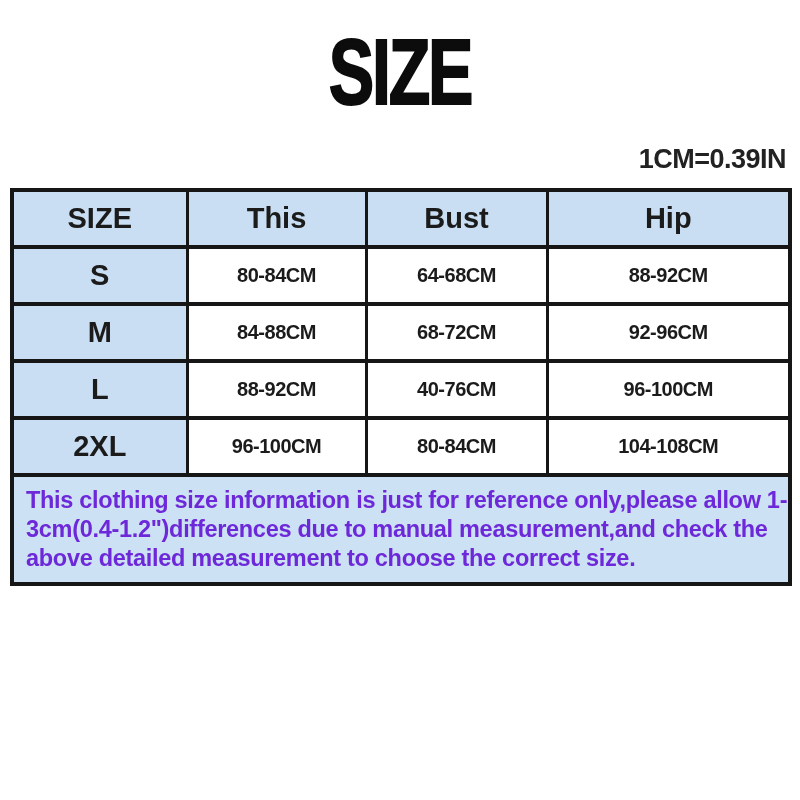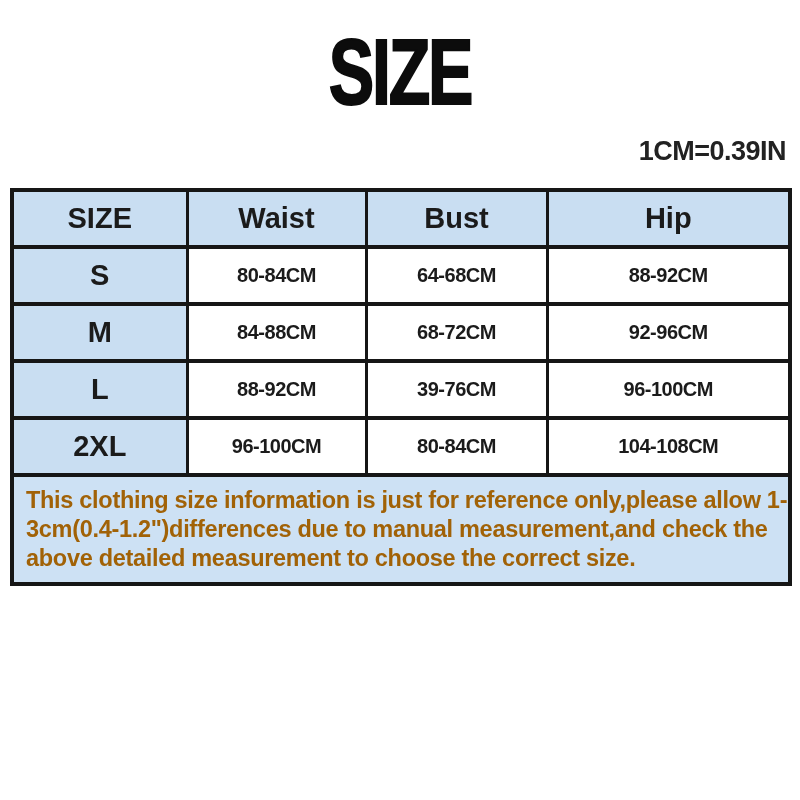--- a/index.html
+++ b/index.html
@@ -7,42 +7,42 @@
     position:relative;width:800px;height:800px;background:#ffffff;
     font-family:"Liberation Sans","DejaVu Sans",sans-serif;color:#1b1b1b;overflow:hidden;
   }
   .page-title{
     margin:0;position:absolute;top:26px;left:0;width:800px;
     text-align:center;font-size:92px;line-height:1;font-weight:bold;color:#0c0c0c;
     transform:scaleX(0.74);transform-origin:50% 50%;letter-spacing:-3px;
     -webkit-text-stroke:2px #0c0c0c;
   }
   .unit-note{
-    position:absolute;top:136px;right:14px;
+    position:absolute;top:144px;right:14px;
     font-size:27px;font-weight:bold;color:#222222;letter-spacing:-0.5px;
   }
   table.size-table{
     position:absolute;left:10px;top:188px;width:778px;
     border-collapse:collapse;table-layout:fixed;
     border:4px solid #161616;
   }
   .size-table th,.size-table td{
     border:3px solid #161616;border-top-width:4px;border-bottom-width:4px;
     text-align:center;vertical-align:middle;padding:0;
     font-weight:bold;color:#1b1b1b;
   }
   .size-table .hdr{background:#c9def2;font-size:29px;height:53px;}
   .size-table .rowlabel{background:#c9def2;font-size:29px;}
   .size-table .val{background:#ffffff;font-size:20px;height:53px;letter-spacing:-0.5px;}
   .size-table .note-cell{
     background:#cde1f4;text-align:left;vertical-align:middle;
     padding:9px 10px 9px 12px;
   }
   .note-line{
-    font-size:23.5px;line-height:29px;font-weight:bold;color:#a16207;
+    font-size:23.5px;line-height:29px;font-weight:bold;color:#6d28d9;
     white-space:nowrap;letter-spacing:-0.3px;
   }
 </style>
 </head>
 <body>
 
 <div class="canvas">
 
   <h1 class="page-title">SIZE</h1>
 
@@ -51,42 +51,42 @@
   <table class="size-table">
     <colgroup>
       <col style="width:175px">
         <col style="width:179px">
         <col style="width:181px">
         <col style="width:243px">
     </colgroup>
     <thead>
       <tr>
         <th class="hdr">SIZE</th>
-        <th class="hdr">Waist</th>
+        <th class="hdr">This</th>
         <th class="hdr">Bust</th>
         <th class="hdr">Hip</th>
       </tr>
     </thead>
     <tbody>
       <tr>
         <th class="rowlabel">S</th>
         <td class="val">80-84CM</td>
         <td class="val">64-68CM</td>
         <td class="val">88-92CM</td>
       </tr>
       <tr>
         <th class="rowlabel">M</th>
         <td class="val">84-88CM</td>
         <td class="val">68-72CM</td>
         <td class="val">92-96CM</td>
       </tr>
       <tr>
         <th class="rowlabel">L</th>
         <td class="val">88-92CM</td>
-        <td class="val">39-76CM</td>
+        <td class="val">40-76CM</td>
         <td class="val">96-100CM</td>
       </tr>
       <tr>
         <th class="rowlabel">2XL</th>
         <td class="val">96-100CM</td>
         <td class="val">80-84CM</td>
         <td class="val">104-108CM</td>
       </tr>
       <tr>
         <td class="note-cell" colspan="4">

